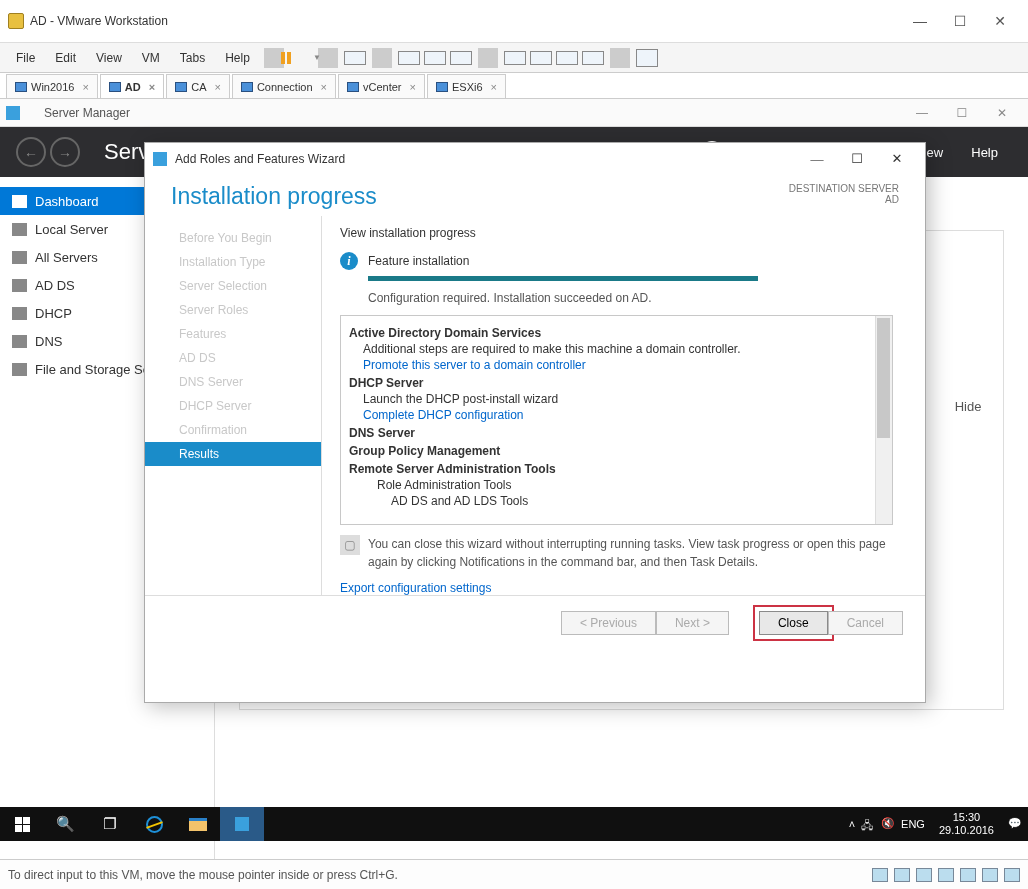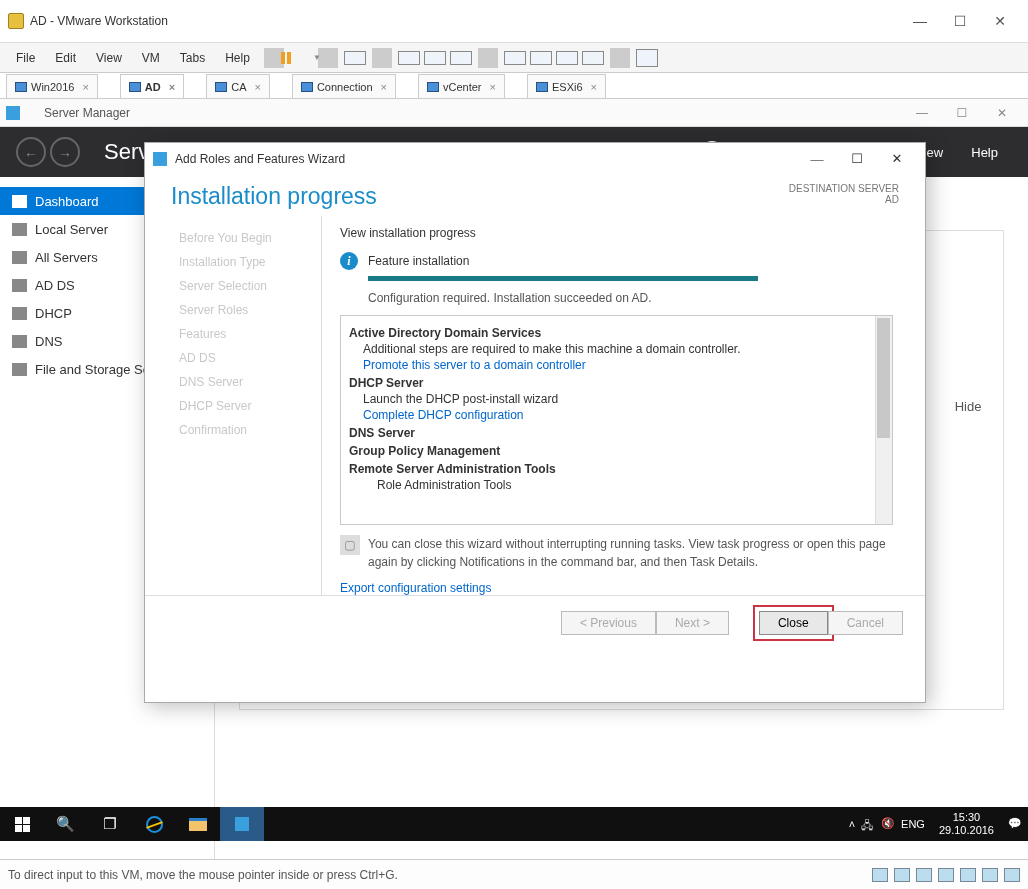--- a/index.html
+++ b/index.html
@@ -13,21 +13,21 @@
 .vm-menu { height: 30px; background: #f5f5f5; display:flex; align-items:center; padding:0 6px; gap:0; border-bottom:1px solid #ccc;}
 .vm-menu span { padding: 4px 10px; cursor:default;}
 .vm-menu .sep { width:1px; height:20px; background:#ccc; margin:0 4px;}
 .vm-menu .ibtn { width:26px; height:22px; display:flex; align-items:center; justify-content:center; color:#666; position:relative;}
 .pause-icon { display:inline-flex; gap:2px;}
 .pause-icon i { width:4px; height:12px; background:#f0a020; display:block;}
 .dd { font-size:8px; color:#888; margin-left:2px;}
 .generic-icon { width:14px; height:14px; border:1px solid #888; background:#eef4fa;}
 .boxed { width:20px; height:18px; border:1px solid #888; background:#eef4fa;}
 
-.vm-tabs { height: 26px; background:#fff; display:flex; align-items:flex-end; padding-left:6px; border-bottom:1px solid #ccc;gap:20px;}
+.vm-tabs { height: 26px; background:#fff; display:flex; align-items:flex-end; padding-left:6px; border-bottom:1px solid #ccc;}
 .vm-tab { display:flex; align-items:center; height:24px; padding:0 8px; border:1px solid #ccc; border-bottom:none; margin-right:2px; background:#fafafa; font-size:11px; gap:4px;}
 .vm-tab.active { background:#fff; font-weight:bold;}
 .vm-tab .tx { color:#888; margin-left:4px; cursor:default;}
 .pcicon { width:12px; height:10px; background:#4a90d9; border:1px solid #2a5080;}
 
 .guest { position:relative; height: 772px; background:#fde047;}
 .sm-title { height:28px; display:flex; align-items:center; padding:0 6px; background:#fafafa; border-bottom:1px solid #ddd;}
 .sm-title .t { color:#555; margin-left:20px;}
 .sm-title .spacer{flex:1;}
 .sm-title .wc2 { width:40px; text-align:center; color:#888;}
@@ -284,20 +284,21 @@
       <div class="steps">
         <div>Before You Begin</div>
         <div>Installation Type</div>
         <div>Server Selection</div>
         <div>Server Roles</div>
         <div>Features</div>
         <div>AD DS</div>
         <div>DNS Server</div>
         <div>DHCP Server</div>
         <div>Confirmation</div>
+        <div class="cur">Results</div>
       </div>
       <div class="main">
         <div class="lab">View installation progress</div>
         <div class="info-row">
           <span class="info-ico">i</span>
           <span>Feature installation</span>
         </div>
         <div class="prog-wrap">
           <div class="prog-bar"></div>
           <div class="cfg">Configuration required. Installation succeeded on AD.</div>
@@ -306,20 +307,21 @@
           <div class="section">Active Directory Domain Services</div>
           <div class="indent1">Additional steps are required to make this machine a domain controller.</div>
           <div class="indent1 link">Promote this server to a domain controller</div>
           <div class="section">DHCP Server</div>
           <div class="indent1">Launch the DHCP post-install wizard</div>
           <div class="indent1 link">Complete DHCP configuration</div>
           <div class="section">DNS Server</div>
           <div class="section">Group Policy Management</div>
           <div class="section">Remote Server Administration Tools</div>
           <div class="indent2">Role Administration Tools</div>
+          <div class="indent3">AD DS and AD LDS Tools</div>
           <div class="sb">
               <div class="thumb"></div>
             </div>
         </div>
         <div class="note-row">
           <span class="note-ico">▢</span>
           <span>You can close this wizard without interrupting running tasks. View task progress or open this page again by clicking Notifications in the command bar, and then Task Details.</span>
         </div>
         <a class="exp-link">Export configuration settings</a>
       </div>

